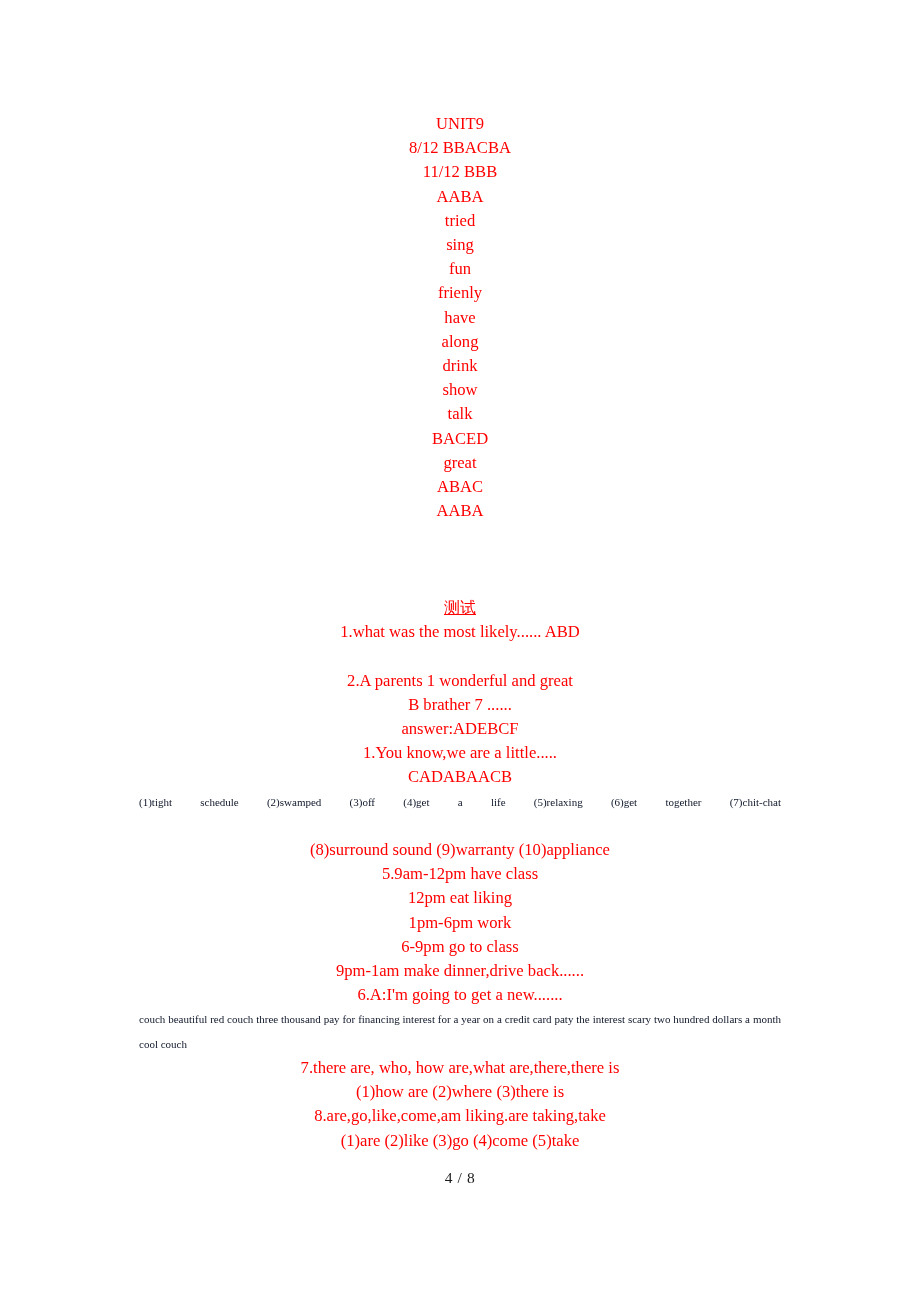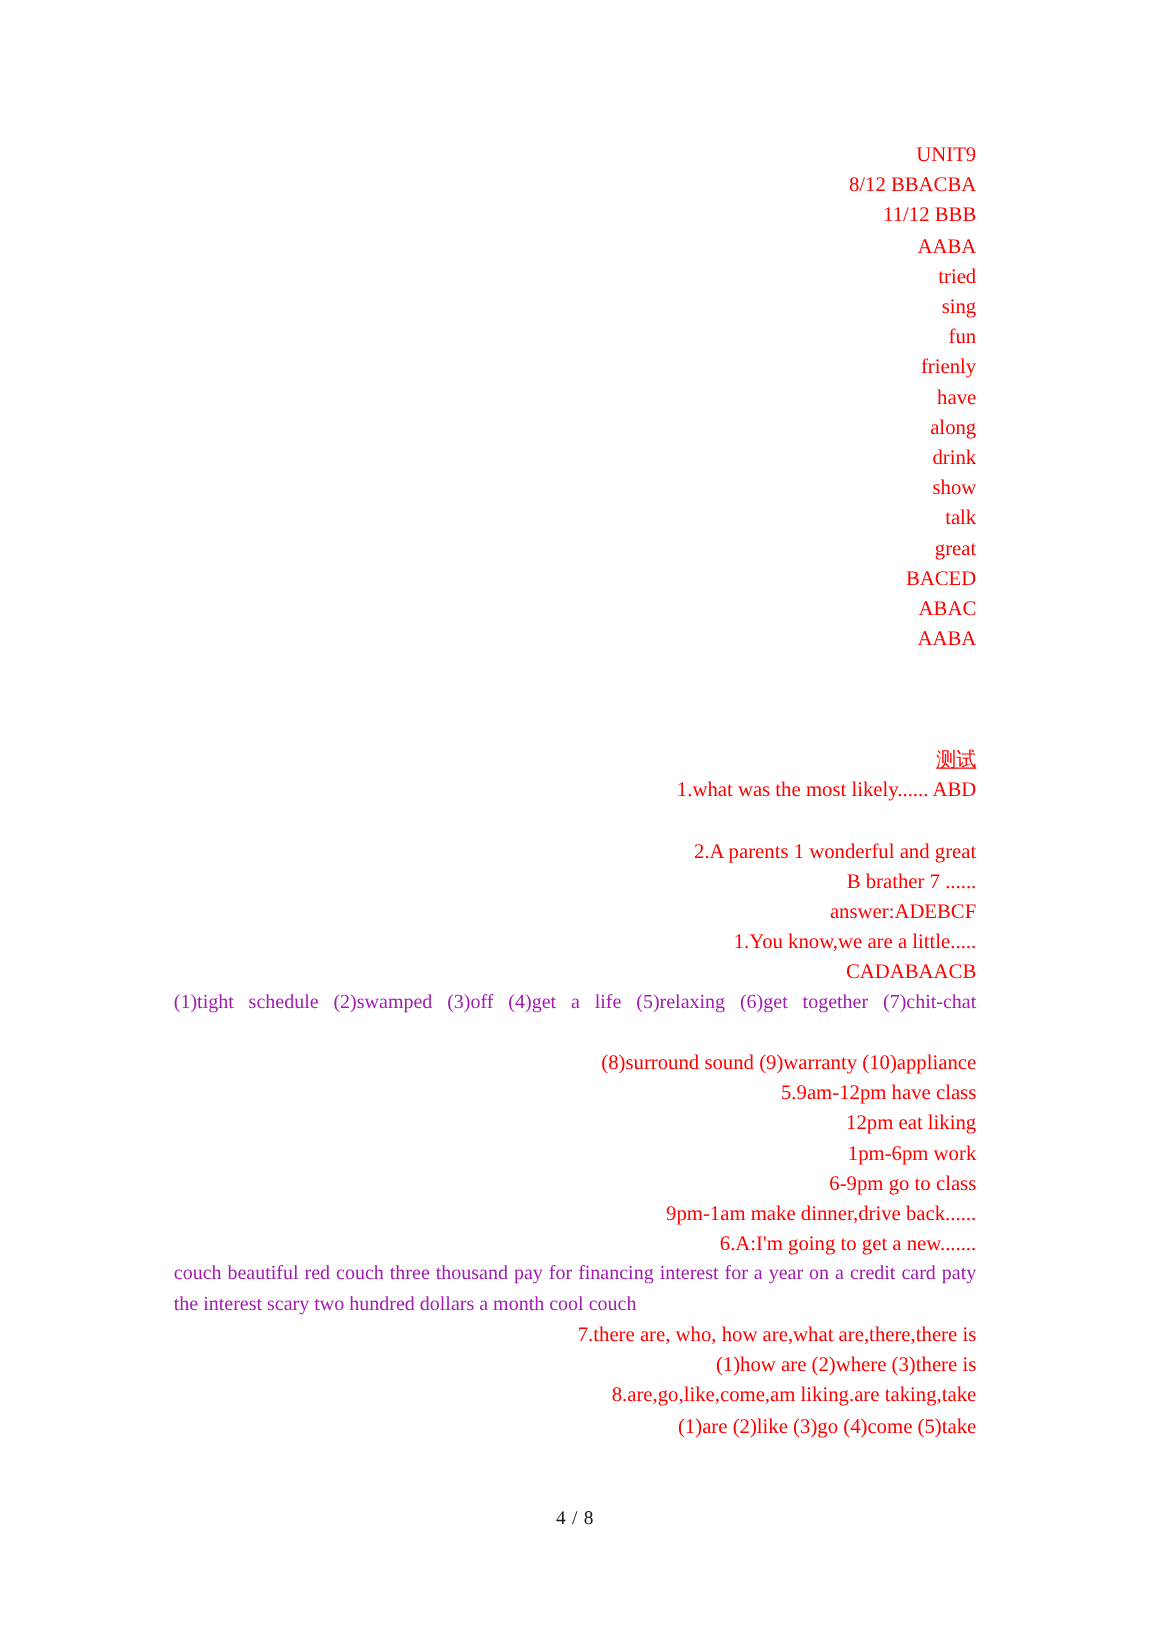--- a/index.html
+++ b/index.html
@@ -25,50 +25,50 @@
     position: absolute;
     left: 139px;
     top: 112px;
     width: 642px;
   }
   .line {
     color: #ff0000;
     font-size: 16.6px;
     line-height: 24.2px;
     white-space: pre-wrap;
-    text-align: right;
+    text-align: center;
   }
   .line.cn {
     font-family: "DejaVu Sans", "Liberation Sans", sans-serif;
     font-size: 16px;
     text-decoration: underline;
   }
   .para {
-    color: #a21caf;
-    font-size: 16px;
+    color: #0f172a;
+    font-size: 11px;
     line-height: 24.2px;
     text-align: justify;
     text-justify: inter-word;
     width: 642px;
   }
   .para.lastfull::after {
     content: "";
     display: inline-block;
     width: 100%;
   }
   .blank {
     height: 24.2px;
   }
   .blank.big {
     height: 72.6px;
   }
   .footer {
     position: absolute;
     left: 0;
-    top: 1204px;
+    top: 1167px;
     width: 920px;
     text-align: center;
     color: #1a1a1a;
     font-size: 15.5px;
     line-height: 22px;
     letter-spacing: 0.6px;
   }
 </style>
 </head>
 <body>
@@ -82,22 +82,22 @@
     <div class="line">AABA</div>
     <div class="line">tried</div>
     <div class="line">sing</div>
     <div class="line">fun</div>
     <div class="line">frienly</div>
     <div class="line">have</div>
     <div class="line">along</div>
     <div class="line">drink</div>
     <div class="line">show</div>
     <div class="line">talk</div>
+    <div class="line">BACED</div>
     <div class="line">great</div>
-    <div class="line">BACED</div>
     <div class="line">ABAC</div>
     <div class="line">AABA</div>
 
     <div class="blank big"></div>
 
     <div class="line cn">测试</div>
     <div class="line">1.what was the most likely...... ABD</div>
 
     <div class="blank"></div>
 

